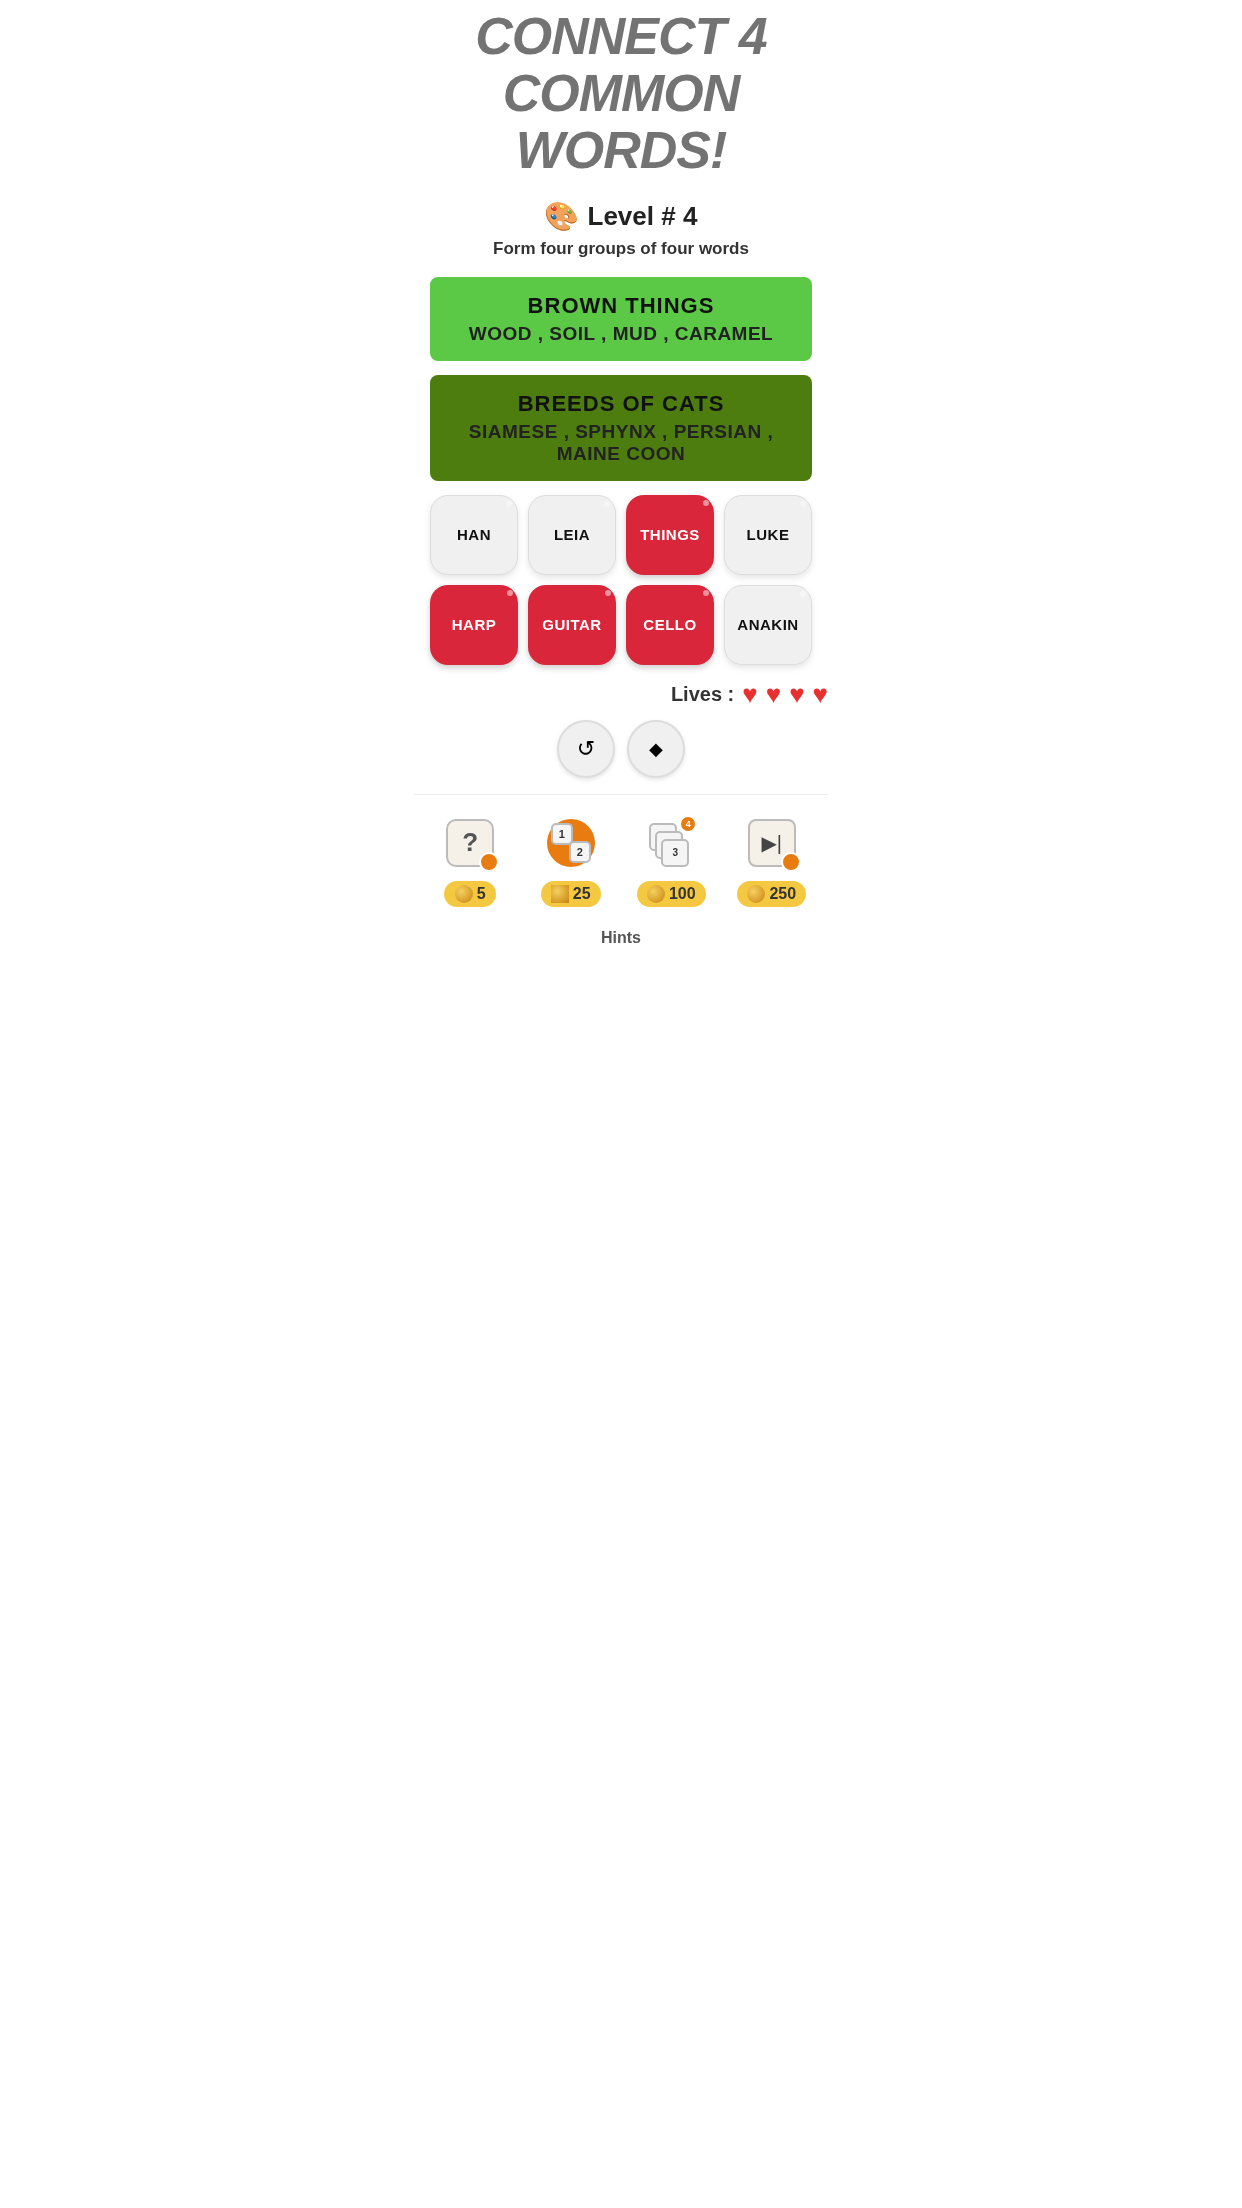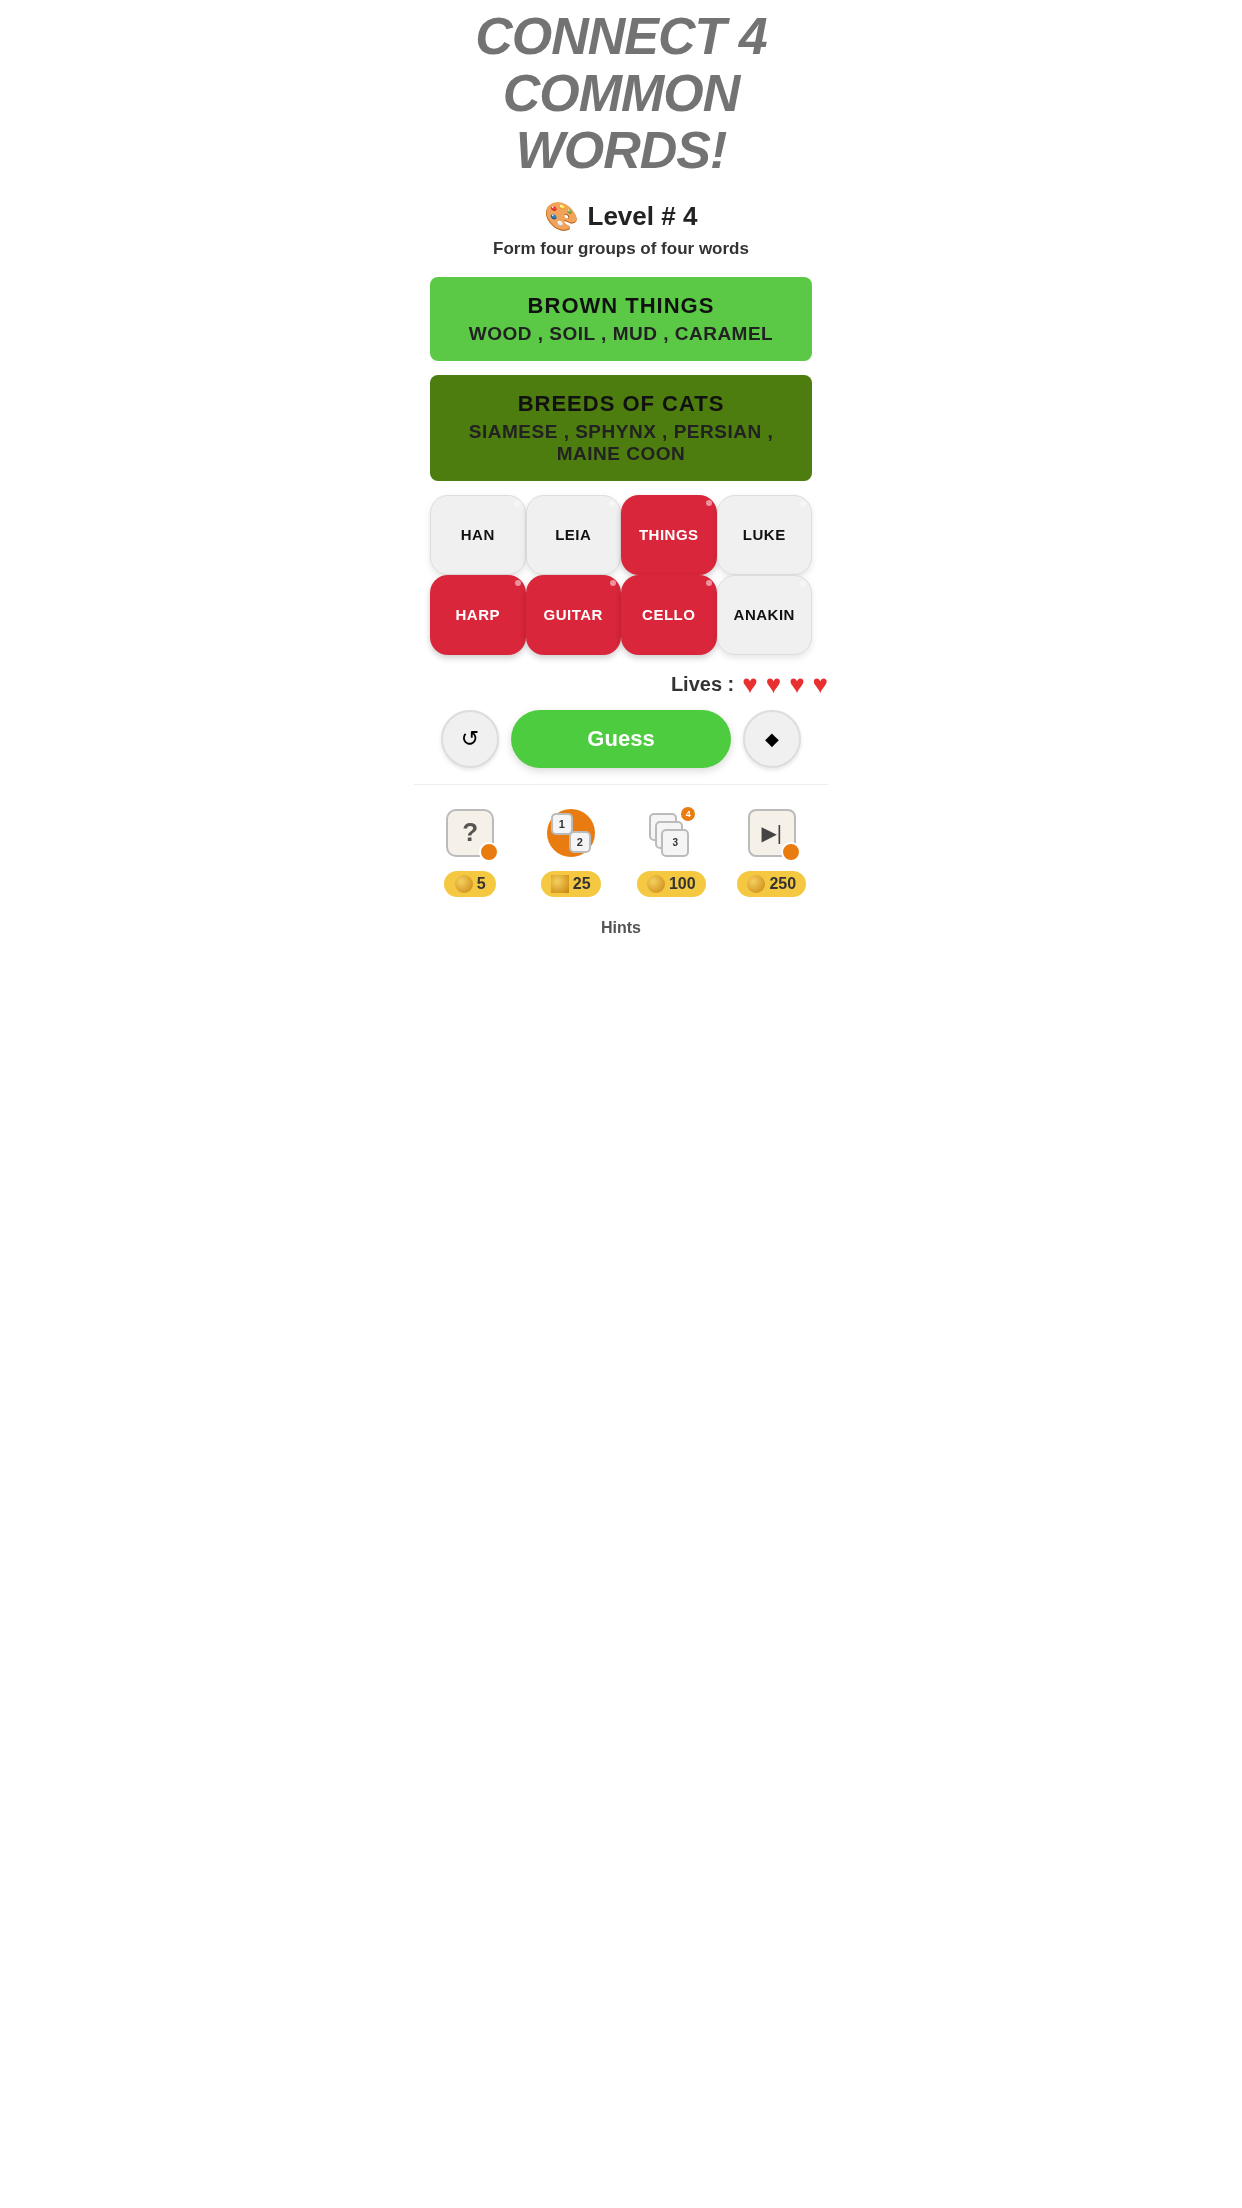--- a/index.html
+++ b/index.html
@@ -82,20 +82,21 @@
       font-size: 19px;
       font-weight: 700;
       color: #222;
       letter-spacing: 0.5px;
       font-family: Arial, sans-serif;
     }
 
     .word-grid {
       display: grid;
       grid-template-columns: repeat(4, 1fr);
+      gap: 10px;
       margin: 10px 16px;
     }
 
     .word-tile {
       border-radius: 18px;
       height: 80px;
       display: flex;
       align-items: center;
       justify-content: center;
       font-size: 15px;
@@ -328,21 +329,20 @@
   <span class="heart">♥</span>
   <span class="heart">♥</span>
   <span class="heart">♥</span>
   <span class="heart">♥</span>
 </div>
 
 <div class="action-row">
   <div class="icon-btn">
     <span style="font-size:22px;">↺</span>
   </div>
-  <button class="guess-btn">Guess</button>
   <div class="icon-btn">
     <span style="font-size:18px;">◆</span>
   </div>
 </div>
 
 <div class="hints-section">
   <div class="hints-grid">
 
     <div class="hint-item">
       <div class="hint-icon-wrap">

